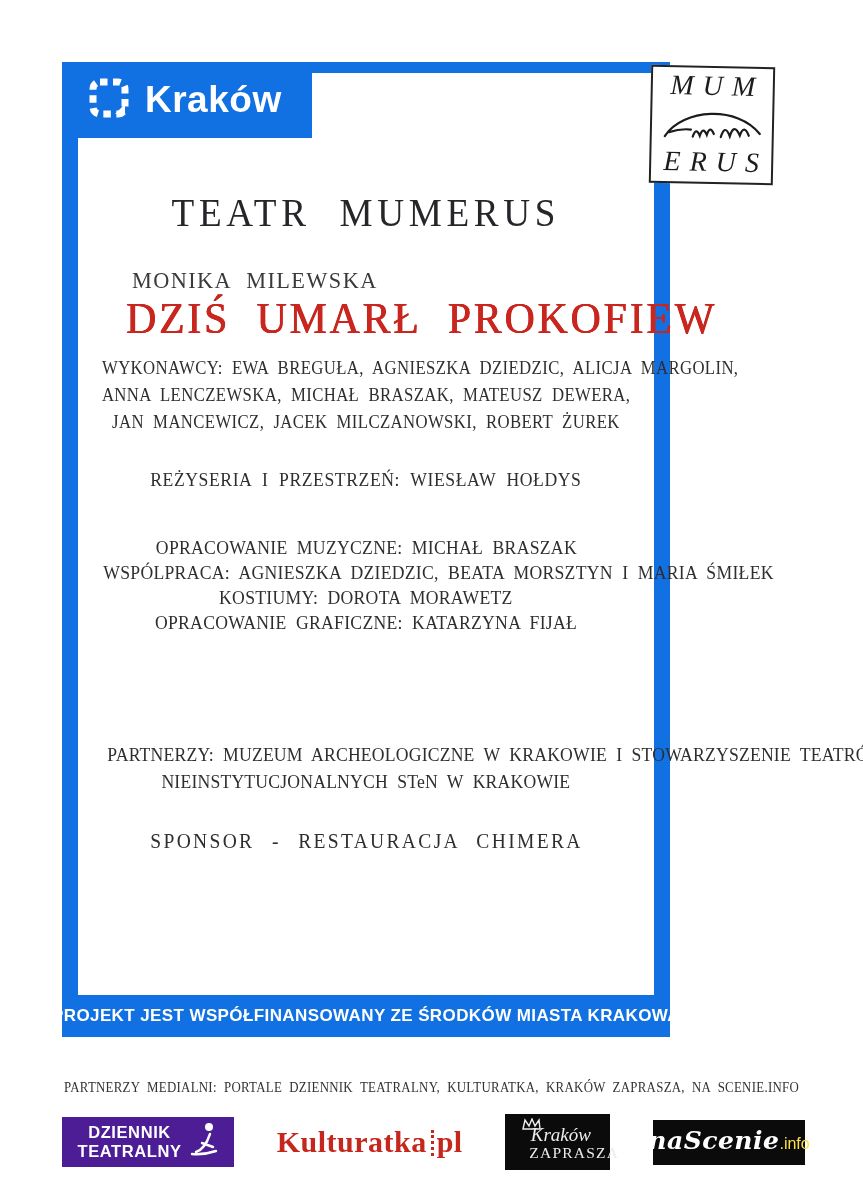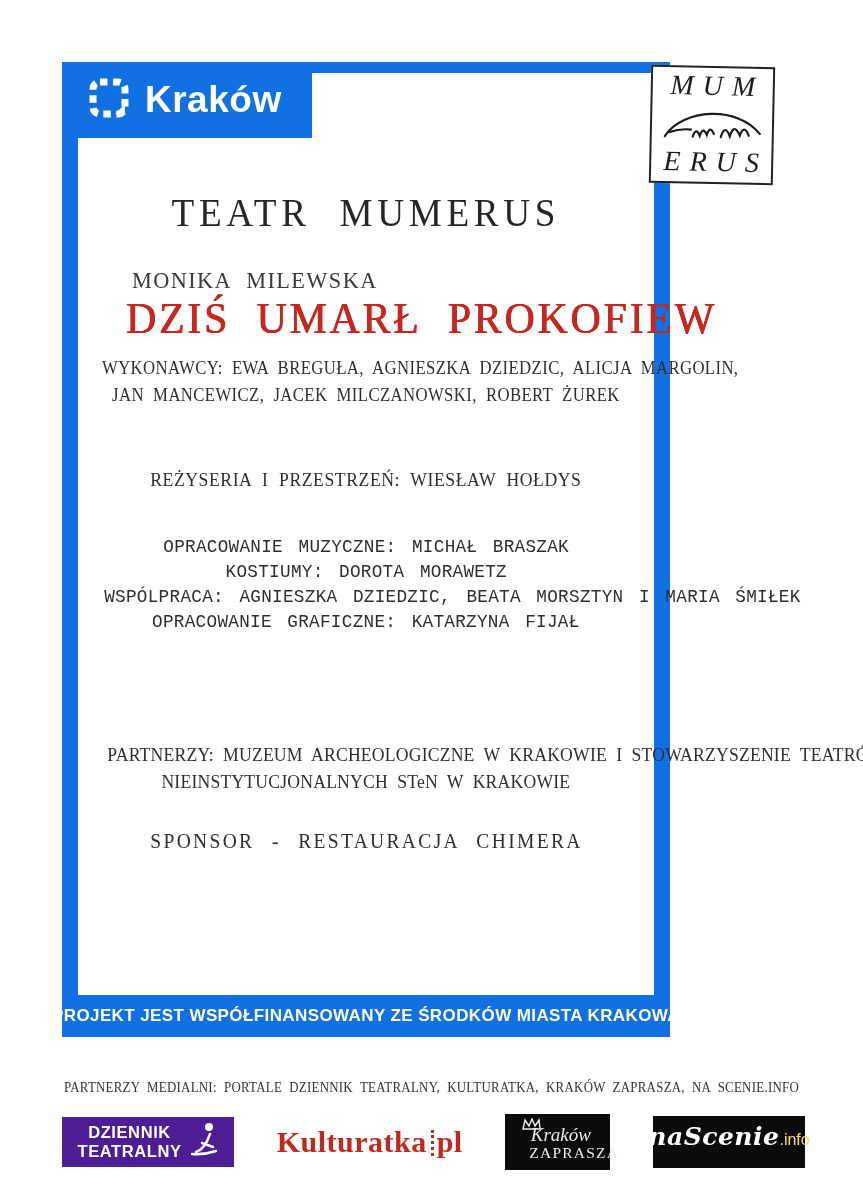--- a/index.html
+++ b/index.html
@@ -53,21 +53,21 @@
   .sqz-l{display:inline-block;transform:scaleX(0.93);transform-origin:left;}
   .theater-title{top:116px;font-size:40px;letter-spacing:5px;word-spacing:16px;color:#26262a;}
   .author{top:194px;left:54px;font-size:24px;letter-spacing:1.5px;word-spacing:9px;color:#3a3a3a;}
   .play-title{
     top:219px;left:48px;font-size:45px;letter-spacing:3px;word-spacing:14px;
     color:var(--red-title);
     text-shadow:0.5px 0 0 currentColor,-0.3px 0 0 currentColor;
   }
   .cast{top:282px;font-size:18px;line-height:27px;letter-spacing:0.4px;word-spacing:5px;}
   .direction{top:396px;font-size:19px;letter-spacing:0.6px;word-spacing:6px;}
-  .credits{top:462px;font-size:19px;line-height:25px;letter-spacing:0.3px;word-spacing:5px;font-family:Liberation Mono, monospace;}
+  .credits{top:462px;font-size:19px;line-height:25px;letter-spacing:0.3px;word-spacing:5px;}
   .partners{top:668px;font-size:19px;line-height:27px;letter-spacing:0.2px;word-spacing:5px;}
   .sponsor{top:756px;font-size:21px;letter-spacing:2.5px;word-spacing:11px;}
   
   .media-line{
     position:absolute;top:1080px;left:0;right:0;text-align:center;
     font-size:14px;letter-spacing:0.3px;word-spacing:4px;color:#333;white-space:nowrap;
   }
   .media-line .sqz{transform:scaleX(0.92);}
   .logo-row{
     position:absolute;top:1112px;left:62px;width:743px;height:60px;
@@ -92,21 +92,21 @@
   }
   .logo-zaprasza .script{
     font-family:"Liberation Serif",serif;font-style:italic;font-size:19px;line-height:18px;
     margin-left:6px;
   }
   .logo-zaprasza .caps{
     font-family:"Liberation Serif",serif;font-size:15.5px;letter-spacing:1.2px;line-height:17px;margin-left:24px;
   }
   .logo-zaprasza svg{position:absolute;top:4px;left:16px;}
   .logo-nascenie{
-    width:152px;height:52px;background:#0b0b0b;color:#fff;
+    width:152px;height:45px;background:#0b0b0b;color:#fff;
     display:flex;align-items:baseline;justify-content:center;padding-top:6px;
   }
   .logo-nascenie .nm{
     font-family:"DejaVu Serif",serif;font-weight:bold;font-style:italic;font-size:25px;
     letter-spacing:0.5px;
   }
   .logo-nascenie .tld{
     font-family:Liberation Sans, sans-serif;font-size:16px;color:#fde047;
   }
 </style>
@@ -125,31 +125,32 @@
       <div class="tblock author">
         <span class="sqz-l">MONIKA MILEWSKA</span>
       </div>
 
       <div class="tblock play-title">
         <span class="sqz-l">DZIŚ UMARŁ PROKOFIEW</span>
       </div>
 
       <div class="tblock center cast">
         <div><span class="sqz">WYKONAWCY: EWA BREGUŁA, AGNIESZKA DZIEDZIC, ALICJA MARGOLIN,</span></div>
+        <div><span class="sqz">ANNA LENCZEWSKA, MICHAŁ BRASZAK, MATEUSZ DEWERA,</span></div>
         <div><span class="sqz">JAN MANCEWICZ, JACEK MILCZANOWSKI, ROBERT ŻUREK</span></div>
       </div>
 
       <div class="tblock center direction">
         <span class="sqz">REŻYSERIA I PRZESTRZEŃ: WIESŁAW HOŁDYS</span>
       </div>
 
       <div class="tblock center credits">
         <div><span class="sqz">OPRACOWANIE MUZYCZNE: MICHAŁ BRASZAK</span></div>
+        <div><span class="sqz">WSPÓLPRACA: AGNIESZKA DZIEDZIC, BEATA MORSZTYN I MARIA ŚMIŁEK</span></div>
         <div><span class="sqz">KOSTIUMY: DOROTA MORAWETZ</span></div>
-        <div><span class="sqz">WSPÓLPRACA: AGNIESZKA DZIEDZIC, BEATA MORSZTYN I MARIA ŚMIŁEK</span></div>
         <div><span class="sqz">OPRACOWANIE GRAFICZNE: KATARZYNA FIJAŁ</span></div>
       </div>
 
       <div class="tblock center partners">
         <div><span class="sqz">PARTNERZY: MUZEUM ARCHEOLOGICZNE W KRAKOWIE I STOWARZYSZENIE TEATRÓW</span></div>
         <div><span class="sqz">NIEINSTYTUCJONALNYCH STeN W KRAKOWIE</span></div>
       </div>
 
       <div class="tblock center sponsor">
         <span class="sqz">SPONSOR - RESTAURACJA CHIMERA</span>

